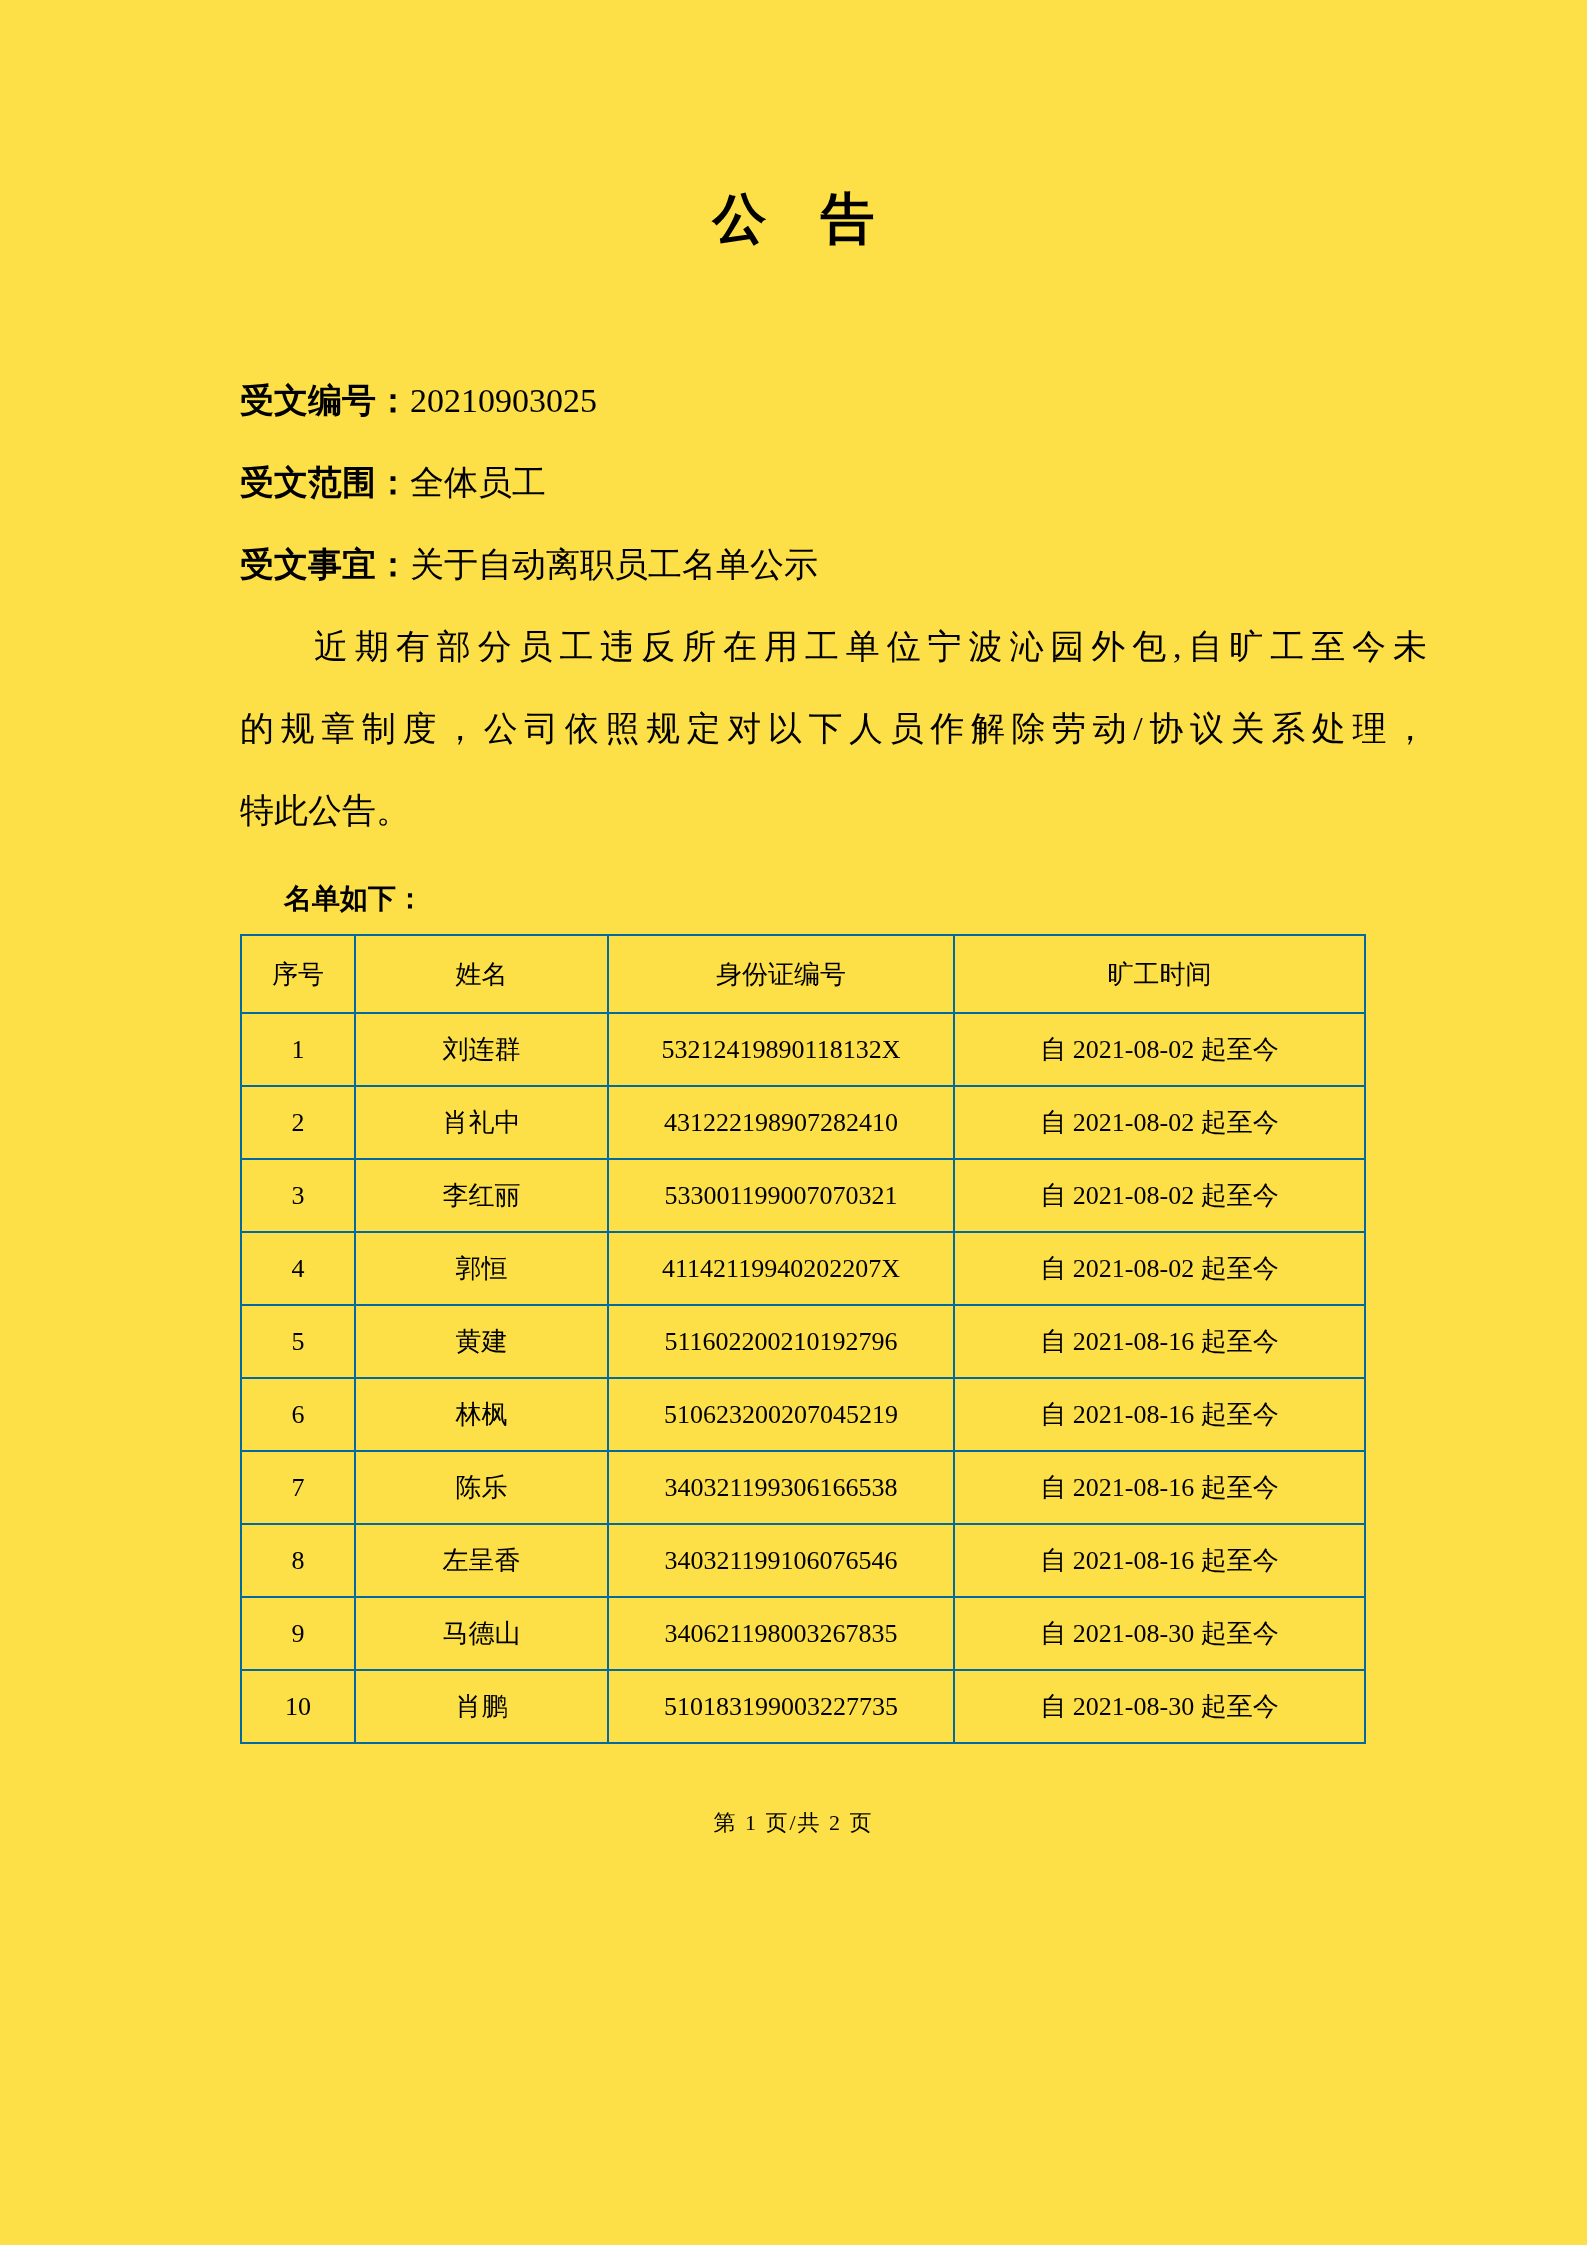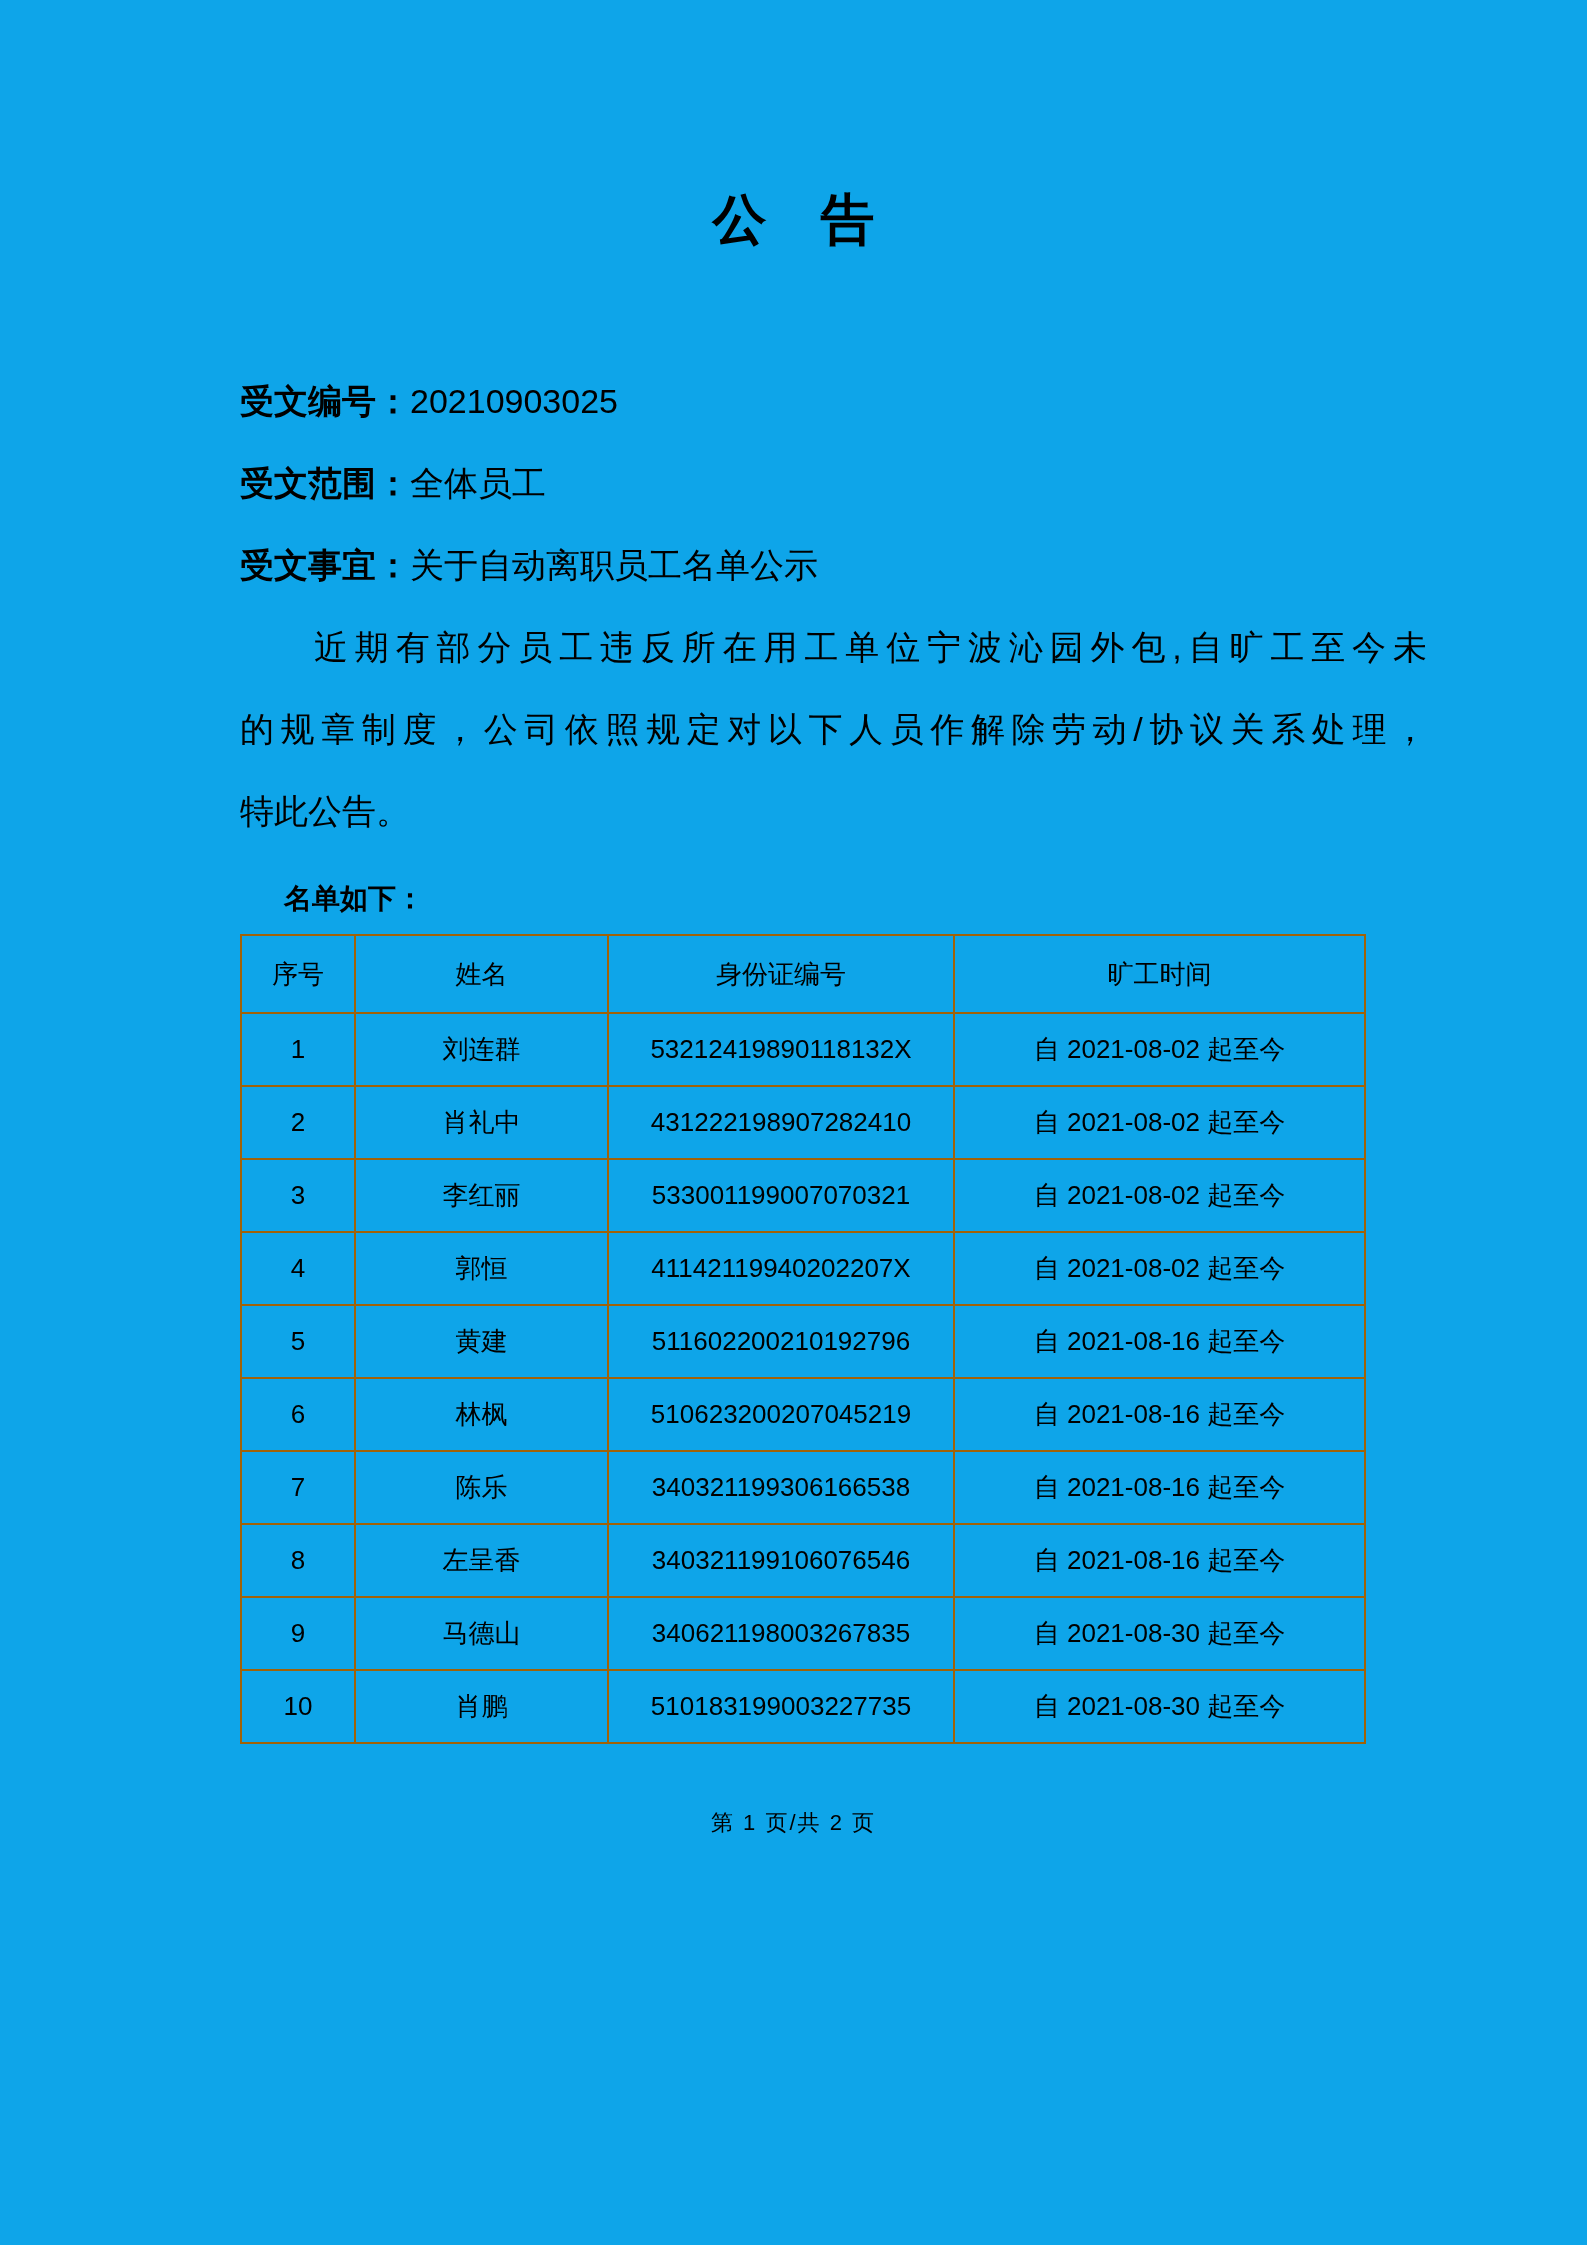--- a/index.html
+++ b/index.html
@@ -1,22 +1,22 @@
 <!DOCTYPE html>
 <html><head>
 <meta charset="utf-8">
 <style>
   html,body { margin:0; padding:0; background:#e8e8e8; }
   .page {
     position:relative;
     width:1587px; height:2245px;
     margin:0 auto;
-    background:#0ea5e9;
+    background:#fde047;
     color:#000;
-    font-family:Liberation Sans, sans-serif;
+    font-family:Liberation Serif, serif;
     overflow:hidden;
   }
   .title {
     padding-top:186px;
     text-align:center;
     font-weight:bold;
     font-size:54px;
     line-height:66px;
   }
   .content { margin-left:240px; width:1187px; }
@@ -37,21 +37,21 @@
     line-height:42px;
     margin-left:44px;
   }
   table.roster {
     margin-top:14px;
     border-collapse:collapse;
     width:1124px;
     table-layout:fixed;
   }
   table.roster th, table.roster td {
-    border:2px solid #a16207;
+    border:2px solid #0369a1;
     text-align:center;
     vertical-align:middle;
     font-weight:normal;
     font-size:26px;
     padding:4px;
     overflow:hidden;
   }
   table.roster thead tr { height:78px; }
   table.roster tbody tr { height:73px; }
   .footer {

